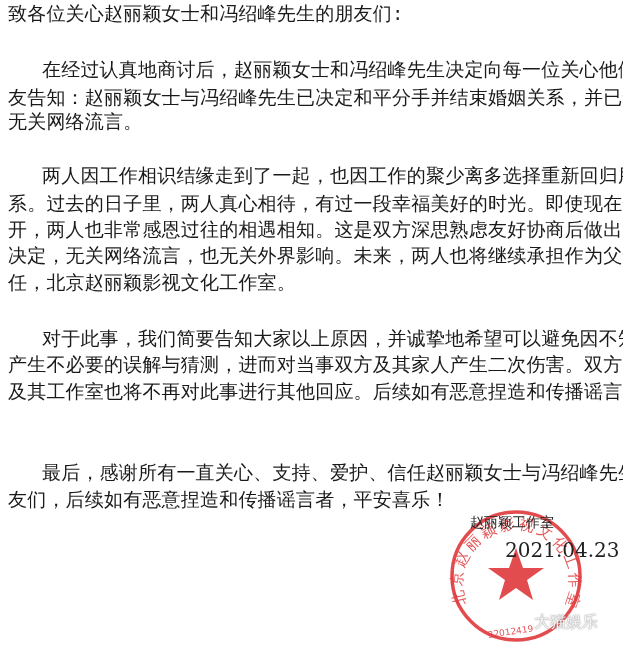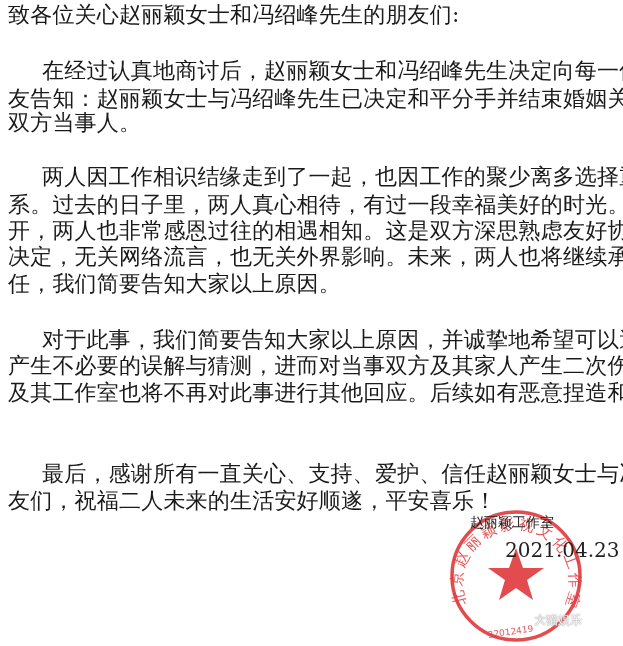--- a/index.html
+++ b/index.html
@@ -5,58 +5,58 @@
   html, body { margin: 0; padding: 0; }
   body {
     width: 623px; height: 646px; overflow: hidden; position: relative;
     background: #ffffff;
     font-family: "DejaVu Serif", "Liberation Serif", serif;
     color: #1a1a1a;
   }
   .doc { position: absolute; left: 0; top: 0; width: 623px; height: 646px; }
   .line {
     position: absolute; left: 8px; white-space: nowrap;
-    font-size: 22px; line-height: 24px; letter-spacing: 0.2px;
+    font-size: 19px; line-height: 24px; letter-spacing: 0.2px; font-family: Liberation Mono, monospace;
   }
   .indent { left: 42px; }
   .stamp {
     position: absolute; left: 448px; top: 508px; width: 136px; height: 136px;
   }
   .sig {
     position: absolute; white-space: nowrap; font-size: 14px; color: #222;
   }
   .watermark {
-    position: absolute; left: 534px; top: 612px; font-size: 12px;
+    position: absolute; left: 534px; top: 612px; font-size: 16px;
     color: rgba(255,255,255,0.95);
     text-shadow: 0 0 1px #888, 0 0 2px #aaa;
     font-family: "DejaVu Sans", sans-serif;
   }
 </style>
 </head>
 <body>
 
 <div class="doc">
   <div class="line" style="top:3px">致各位关心赵丽颖女士和冯绍峰先生的朋友们:</div>
 
   <div class="line indent" style="top:59px">在经过认真地商讨后，赵丽颖女士和冯绍峰先生决定向每一位关心他们的朋</div>
   <div class="line" style="top:87px">友告知：赵丽颖女士与冯绍峰先生已决定和平分手并结束婚姻关系，并已于近日</div>
-  <div class="line" style="top:111px">双方当事人。</div>
+  <div class="line" style="top:111px">无关网络流言。</div>
 
   <div class="line indent" style="top:165px">两人因工作相识结缘走到了一起，也因工作的聚少离多选择重新回归朋友关</div>
   <div class="line" style="top:193px">系。过去的日子里，两人真心相待，有过一段幸福美好的时光。即使现在选择分</div>
   <div class="line" style="top:219px">开，两人也非常感恩过往的相遇相知。这是双方深思熟虑友好协商后做出的共同</div>
   <div class="line" style="top:245px">决定，无关网络流言，也无关外界影响。未来，两人也将继续承担作为父母的责</div>
-  <div class="line" style="top:272px">任，我们简要告知大家以上原因。</div>
+  <div class="line" style="top:272px">任，北京赵丽颖影视文化工作室。</div>
 
   <div class="line indent" style="top:328px">对于此事，我们简要告知大家以上原因，并诚挚地希望可以避免因不知情而</div>
   <div class="line" style="top:354px">产生不必要的误解与猜测，进而对当事双方及其家人产生二次伤害。双方当事人</div>
   <div class="line" style="top:381px">及其工作室也将不再对此事进行其他回应。后续如有恶意捏造和传播谣言者，我</div>
 
   <div class="line indent" style="top:462px">最后，感谢所有一直关心、支持、爱护、信任赵丽颖女士与冯绍峰先生的朋</div>
-  <div class="line" style="top:489px">友们，祝福二人未来的生活安好顺遂，平安喜乐！</div>
+  <div class="line" style="top:489px">友们，后续如有恶意捏造和传播谣言者，平安喜乐！</div>
 
   <svg class="stamp" viewBox="0 0 136 136">
     <circle cx="68" cy="68" r="64" fill="none" stroke="#e0393c" stroke-width="3.5" opacity="0.9"></circle>
     <defs>
       <path id="ringPath" d="M 20 100 A 54 54 0 1 1 116 100"></path>
     </defs>
     <text font-size="15" fill="#e0393c" opacity="0.85" font-family="DejaVu Sans, sans-serif" letter-spacing="3">
       <textPath href="#ringPath" startOffset="2%">北京赵丽颖影视文化工作室</textPath>
     </text>
     <polygon points="68,40 75,60 96,60 79,72 85,92 68,80 51,92 57,72 40,60 61,60" fill="#e0393c" opacity="0.9"></polygon>

